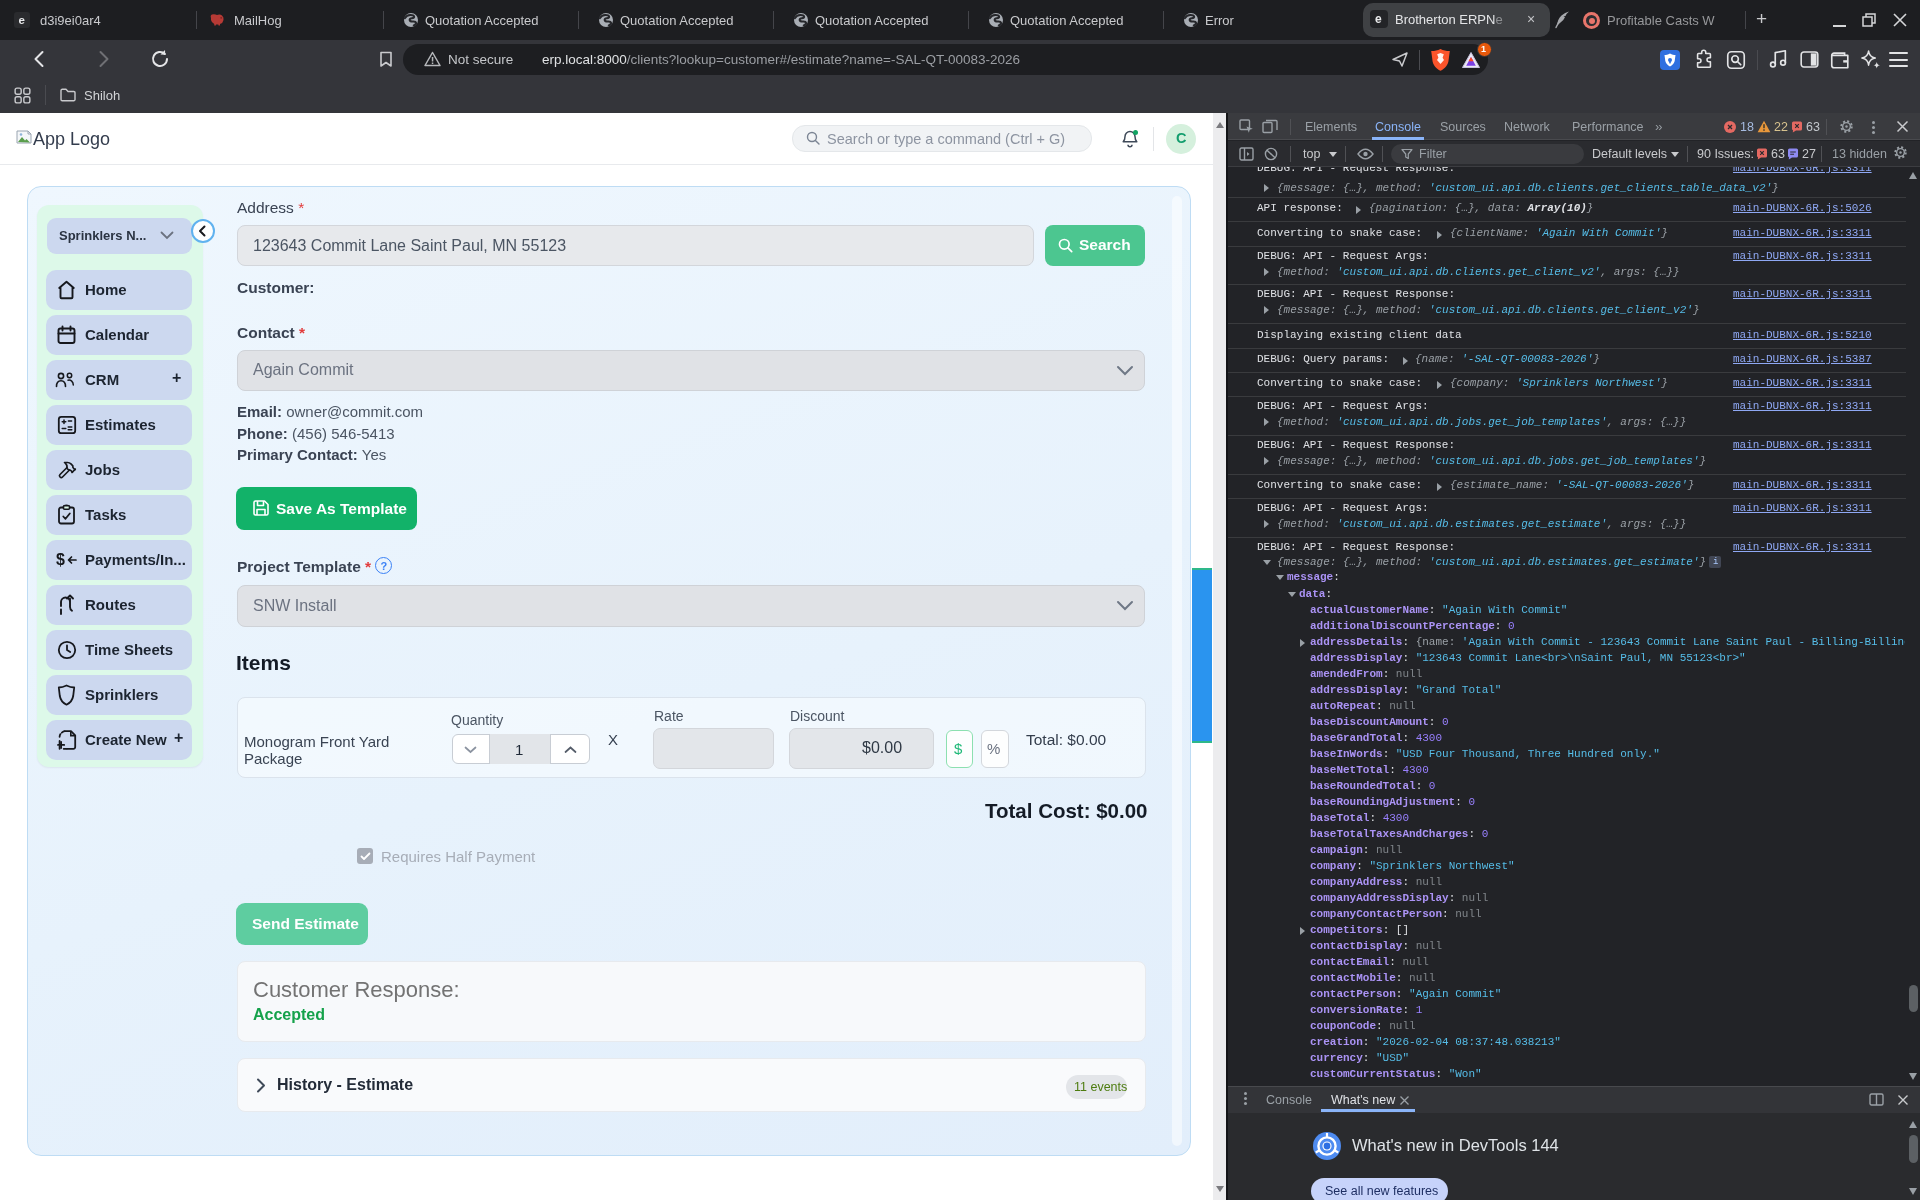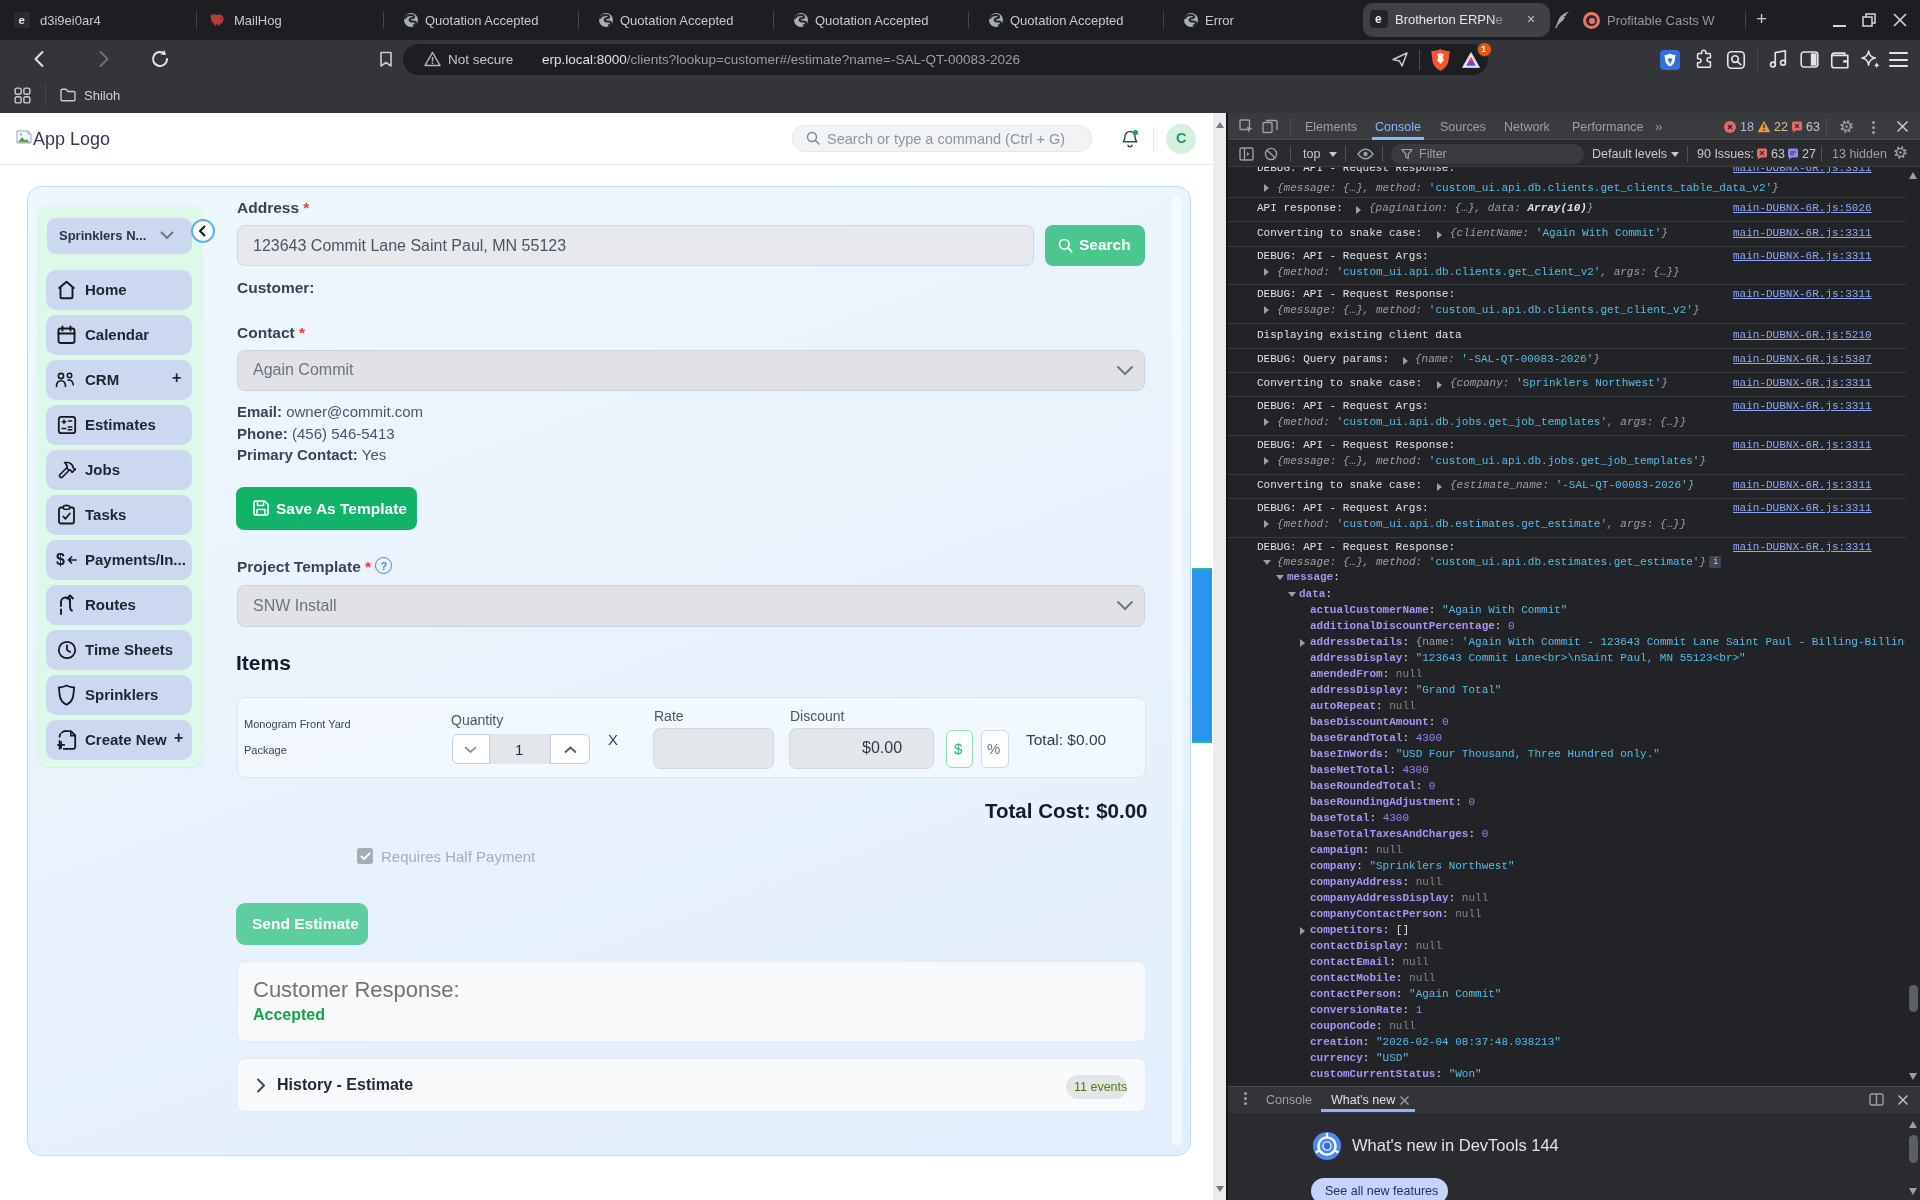--- a/index.html
+++ b/index.html
@@ -1,21 +1,21 @@
 <!DOCTYPE html>
 <html><head><meta charset="utf-8">
 <style>
 *{margin:0;padding:0;box-sizing:border-box}
 html,body{width:1920px;height:1200px;overflow:hidden;background:#fff;font-family:"Liberation Sans",sans-serif}
 .a{position:absolute}
 .tx{position:absolute;white-space:pre}
 .cl{position:absolute;font:11px "Liberation Mono",monospace;line-height:13px;color:#dfe1e5;white-space:pre}
 .it{font-style:italic;color:#9aa0a6}
 .s{color:#56bde8}
-.si{color:#56bde8;}
+.si{color:#56bde8;font-style:italic}
 .k{color:#ab93f5;font-weight:bold}
 .n{color:#9980ff}
 .nul{color:#81868b}
 .lnk{position:absolute;left:1733px;font:11px "Liberation Mono",monospace;color:#8fa8f4;text-decoration:underline;white-space:pre}
 .sep{position:absolute;left:1228px;width:678px;height:1px;background:#3a3b3e}
 .tr{position:absolute;width:0;height:0;border-left:5px solid #9aa0a6;border-top:4px solid transparent;border-bottom:4px solid transparent}
 .td{position:absolute;width:0;height:0;border-top:5px solid #9aa0a6;border-left:4px solid transparent;border-right:4px solid transparent}
 .navbtn{position:absolute;left:46px;width:146px;height:40px;background:#ccd8ef;border-radius:10px}
 .navlbl{position:absolute;left:85px;top:11px;font-size:15px;font-weight:600;color:#1c2430}
 .navic{position:absolute;left:57px;top:10px}
@@ -290,21 +290,21 @@
 <div class="navbtn" style="top:720px"></div>
 <svg class="navic" style="top:729px" width="21" height="22" viewBox="0 0 21 22">
     <path d="M7.5 2.2 H14 L18.2 6.4 V18 a1.8 1.8 0 0 1 -1.8 1.8 H9.5" stroke="#16181d" stroke-width="1.8" fill="none" stroke-linejoin="round"></path>
     <path d="M13.8 2.4 V6.6 H18" stroke="#16181d" stroke-width="1.6" fill="none"></path>
     <path d="M7.5 2.2 C4 3.5 2.6 5.5 2.6 8.2 M2.6 12 V19.8 M9.5 19.8 H6" stroke="#16181d" stroke-width="1.8" fill="none" stroke-linecap="round" stroke-dasharray="2.8 2.2"></path>
     <path d="M1 15.9 H7.2 M4.1 12.8 V19" stroke="#16181d" stroke-width="1.8" stroke-linecap="round"></path>
   </svg>
 <div class="navlbl" style="top:731px;left:85px;position:absolute">Create New</div>
 <div class="tx" style="left:174px;top:729px;font-size:16px;font-weight:600;color:#1c2430">+</div>
 
-<div class="tx" style="left:237px;top:199px;font-size:15.5px;font-weight:bold;color:#3a4353">Address <span style="color:#e23b3b">*</span></div>
+<div class="tx" style="left:237px;top:199px;font-size:15.5px;font-weight:normal;color:#3a4353">Address <span style="color:#e23b3b">*</span></div>
 <div class="a" style="left:237px;top:225px;width:797px;height:41px;background:#e7e9ec;border:1px solid #d3d6db;border-radius:8px"></div>
 <div class="tx" style="left:253px;top:237px;font-size:16px;color:#4b5563">123643 Commit Lane Saint Paul, MN 55123</div>
 <div class="a" style="left:1045px;top:225px;width:100px;height:41px;background:#4cc690;border-radius:8px"></div>
 <svg class="a" style="left:1058px;top:238px" width="15" height="15" viewBox="0 0 15 15">
     <circle cx="6.3" cy="6.3" r="4.8" stroke="#fff" stroke-width="1.7" fill="none"></circle>
     <path d="M9.9 9.9 L13.7 13.7" stroke="#fff" stroke-width="1.7" stroke-linecap="round"></path>
   </svg>
 <div class="tx" style="left:1079px;top:236px;font-size:15.5px;font-weight:600;color:#fff">Search</div>
 <div class="tx" style="left:237px;top:279px;font-size:15.5px;font-weight:bold;color:#3a4353">Customer:</div>
 <div class="tx" style="left:237px;top:324px;font-size:15.5px;font-weight:bold;color:#3a4353">Contact <span style="color:#e23b3b">*</span></div>
@@ -326,21 +326,21 @@
 <div class="a" style="left:375px;top:557px;width:17px;height:17px;border-radius:50%;border:1.6px solid #3b82f6"></div>
 <div class="tx" style="left:380.5px;top:560px;font-size:11px;font-weight:bold;color:#3b82f6">?</div>
 <div class="a" style="left:237px;top:585px;width:908px;height:42px;background:#e0e2e6;border:1px solid #cfd2d7;border-radius:8px"></div>
 <div class="tx" style="left:253px;top:597px;font-size:16px;color:#6b7280">SNW Install</div>
 <svg class="a" style="left:1116px;top:600px" width="18" height="11" viewBox="0 0 18 11">
     <path d="M2 2 L9 9 L16 2" stroke="#6f7886" stroke-width="2" fill="none" stroke-linecap="round"></path>
   </svg>
 <div class="tx" style="left:236px;top:651px;font-size:21px;font-weight:bold;color:#141b26">Items</div>
 
 <div class="a" style="left:237px;top:697px;width:909px;height:81px;background:rgba(250,253,255,.55);border:1px solid #dbe3ec;border-radius:8px"></div>
-<div class="tx" style="left:244px;top:711px;font-size:11px;color:#3a4453;line-height:26px">Monogram Front Yard
+<div class="tx" style="left:244px;top:733px;font-size:15px;color:#3a4453;line-height:17px">Monogram Front Yard
 Package</div>
 <div class="tx" style="left:451px;top:712px;font-size:14px;color:#4b5563">Quantity</div>
 <div class="a" style="left:452px;top:734px;width:138px;height:30px;background:#fff;border:1px solid #c8cdd4;border-radius:6px"></div>
 <div class="a" style="left:489px;top:734px;width:62px;height:30px;background:#e2e5e9;border-left:1px solid #c8cdd4;border-right:1px solid #c8cdd4"></div>
 <div class="tx" style="left:515px;top:741px;font-size:15px;color:#1f2937">1</div>
 <svg class="a" style="left:464px;top:746px" width="13" height="8" viewBox="0 0 13 8">
     <path d="M1.5 1.5 L6.5 6 L11.5 1.5" stroke="#8b93a0" stroke-width="1.7" fill="none" stroke-linecap="round"></path>
   </svg>
 <svg class="a" style="left:564px;top:746px" width="13" height="8" viewBox="0 0 13 8">
     <path d="M1.5 6 L6.5 1.5 L11.5 6" stroke="#555d6a" stroke-width="1.7" fill="none" stroke-linecap="round"></path>

